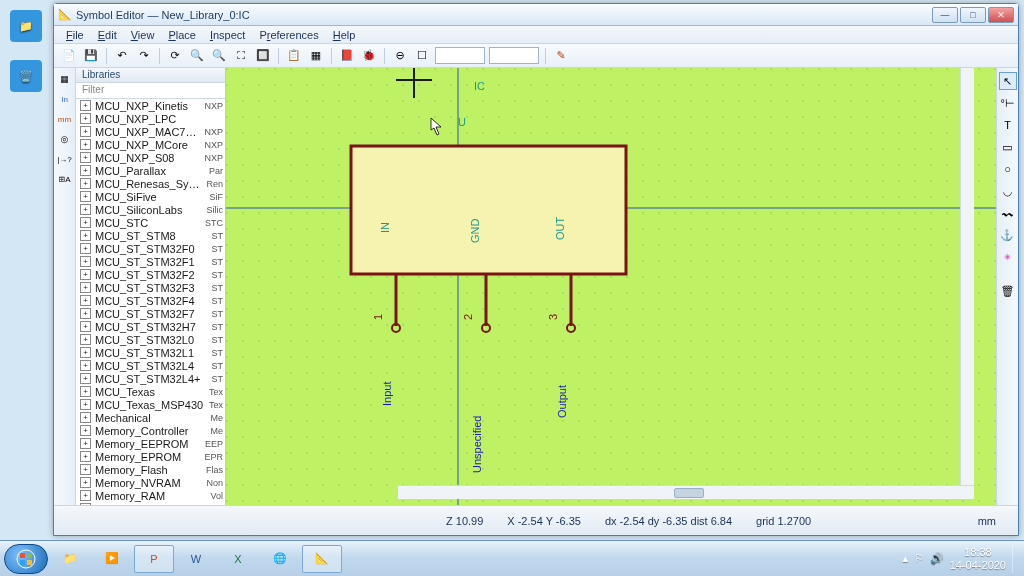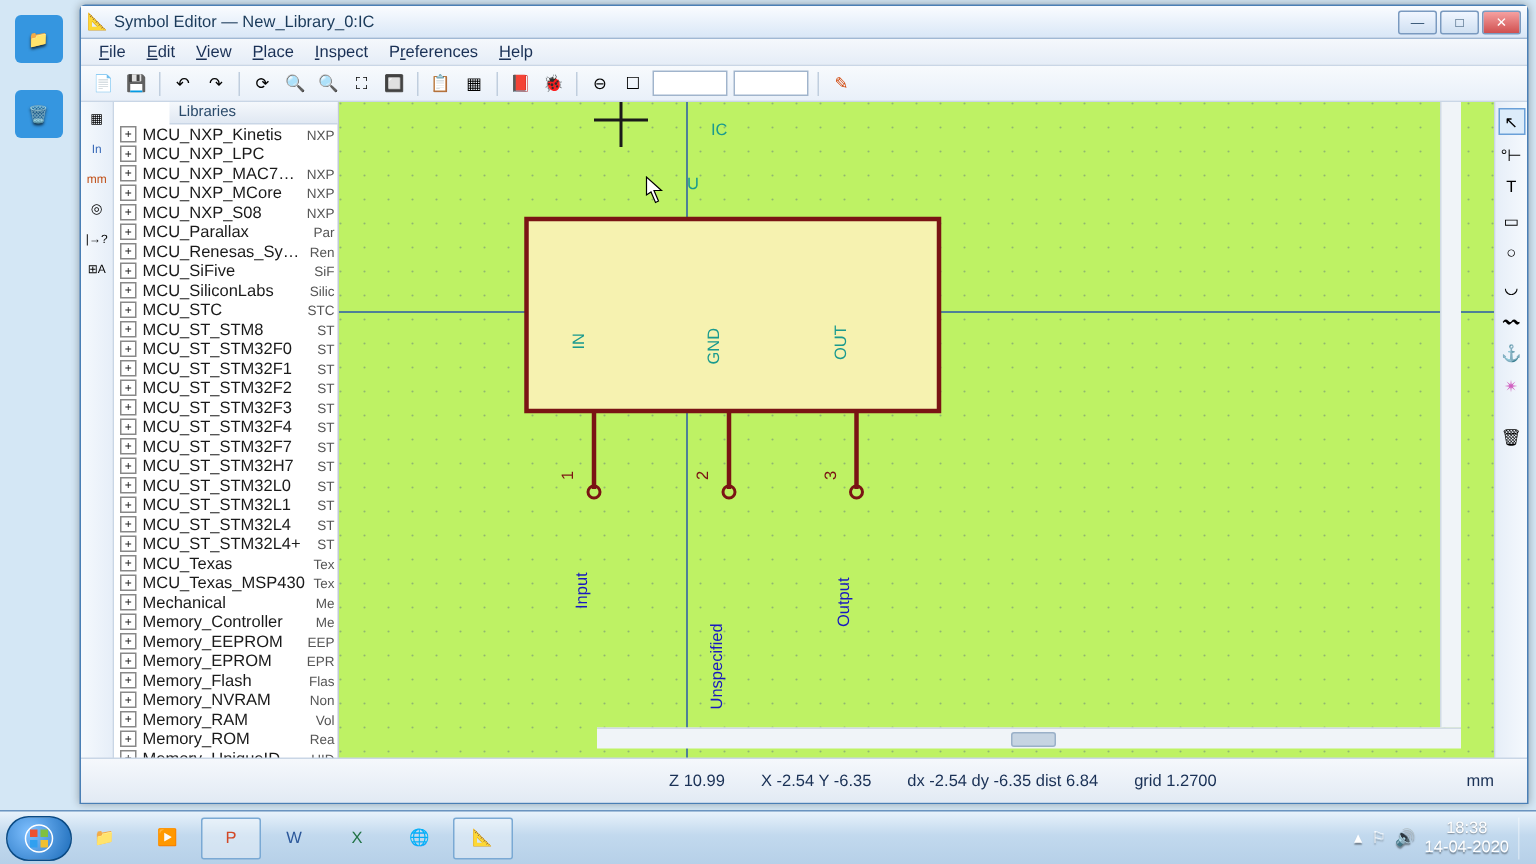--- a/index.html
+++ b/index.html
@@ -15,21 +15,21 @@
 .menubar span{padding:2px 6px;color:#1a3156;font-size:11px;}
 .menubar span u{text-decoration:underline;}
 .toolbar{height:24px;background:linear-gradient(#f7fafd,#e9f0f9);display:flex;align-items:center;padding:0 6px;gap:4px;border-bottom:1px solid #c9d6e6;}
 .tbtn{width:18px;height:18px;display:flex;align-items:center;justify-content:center;border:1px solid transparent;border-radius:2px;}
 .tsep{width:1px;height:16px;background:#c0cede;margin:0 2px;}
 .tcombo{width:50px;height:17px;border:1px solid #a0b4cc;background:#fff;}
 .content{position:absolute;left:0;top:64px;right:0;bottom:18px;display:flex;}
 .ltool{width:22px;background:linear-gradient(90deg,#f5f9fd,#e6eef8);border-right:1px solid #c9d6e6;display:flex;flex-direction:column;align-items:center;gap:2px;padding-top:2px;}
 .ltool .lb{width:18px;height:18px;display:flex;align-items:center;justify-content:center;font-size:9px;}
 .libpanel{width:150px;background:#fff;border-right:1px solid #c0cad4;display:flex;flex-direction:column;}
-.libhdr{height:15px;background:linear-gradient(#f5f8fc,#e0e8f2);padding:1px 6px;color:#2a4a6a;font-size:10px;border-bottom:1px solid #c9d6e6;margin-left:37px;}
+.libhdr{height:15px;background:linear-gradient(#f5f8fc,#e0e8f2);padding:1px 6px;color:#2a4a6a;font-size:10px;border-bottom:1px solid #c9d6e6;}
 .filter{height:16px;border-bottom:1px solid #d0dae4;padding:1px 6px;color:#888;font-size:10px;}
 .liblist{flex:1;overflow:hidden;font-size:10px;color:#1a1a1a;}
 .librow{display:flex;align-items:center;height:13px;padding:0 2px 0 4px;white-space:nowrap;}
 .librow .exp{width:11px;height:11px;border:1px solid #888;margin-right:4px;display:flex;align-items:center;justify-content:center;font-size:8px;line-height:1;background:#fff;}
 .librow .txt{flex:1;overflow:hidden;text-overflow:ellipsis;}
 .librow .tag{color:#555;font-size:9px;margin-left:2px;}
 .canvas{flex:1;position:relative;background:#bef264;overflow:hidden;}
 .canvas svg{position:absolute;left:0;top:0;}
 .rtool{width:22px;background:linear-gradient(90deg,#e6eef8,#f5f9fd);border-left:1px solid #c9d6e6;display:flex;flex-direction:column;align-items:center;gap:4px;padding-top:4px;}
 .rtool .rb{width:18px;height:18px;display:flex;align-items:center;justify-content:center;}
@@ -116,20 +116,21 @@
       <div class="lb">▦</div>
       <div class="lb" style="color:#3a6bb8;font-size:8px;">In</div>
       <div class="lb" style="color:#c05018;font-size:8px;">mm</div>
       <div class="lb">◎</div>
       <div class="lb" style="font-size:8px;">|→?</div>
       <div class="lb" style="font-size:8px;">⊞A</div>
     </div>
 
     <div class="libpanel">
       <div class="libhdr">Libraries</div>
+      <div class="filter">Filter</div>
       <div class="liblist" id="liblist">
           <div class="librow">
             <span class="exp">+</span>
             <span class="txt">MCU_NXP_Kinetis</span>
             <span class="tag">NXP</span>
           </div>
           <div class="librow">
             <span class="exp">+</span>
             <span class="txt">MCU_NXP_LPC</span>
             <span class="tag"></span>

